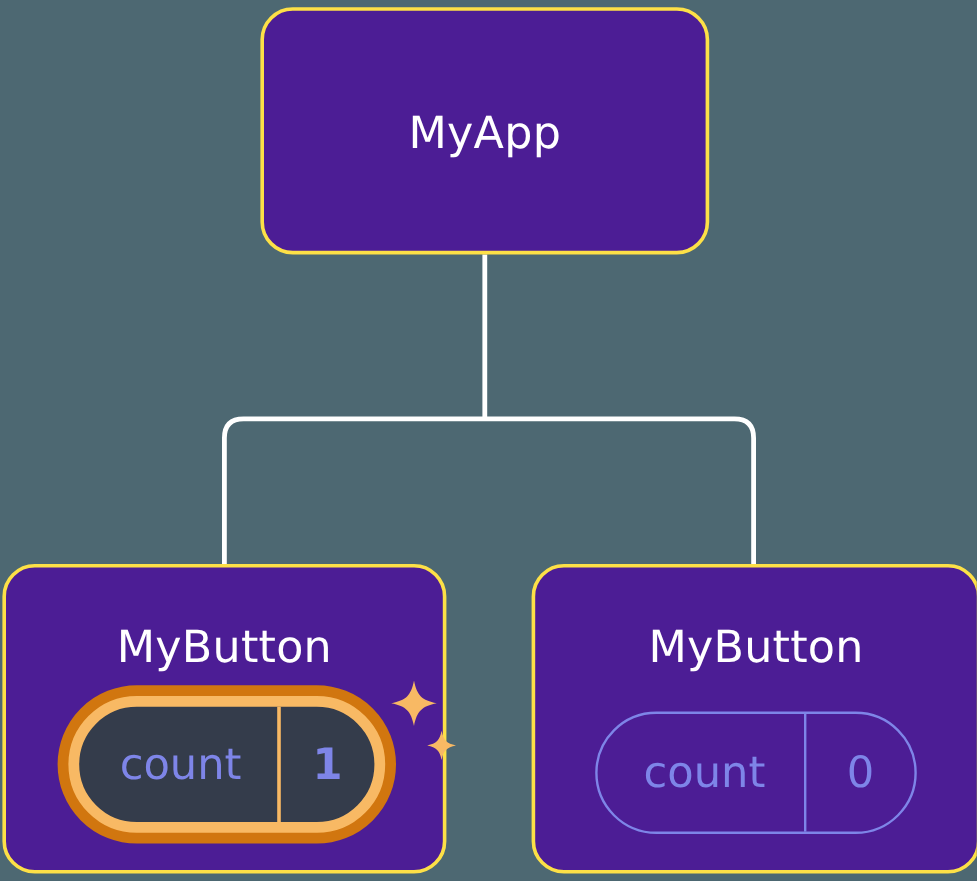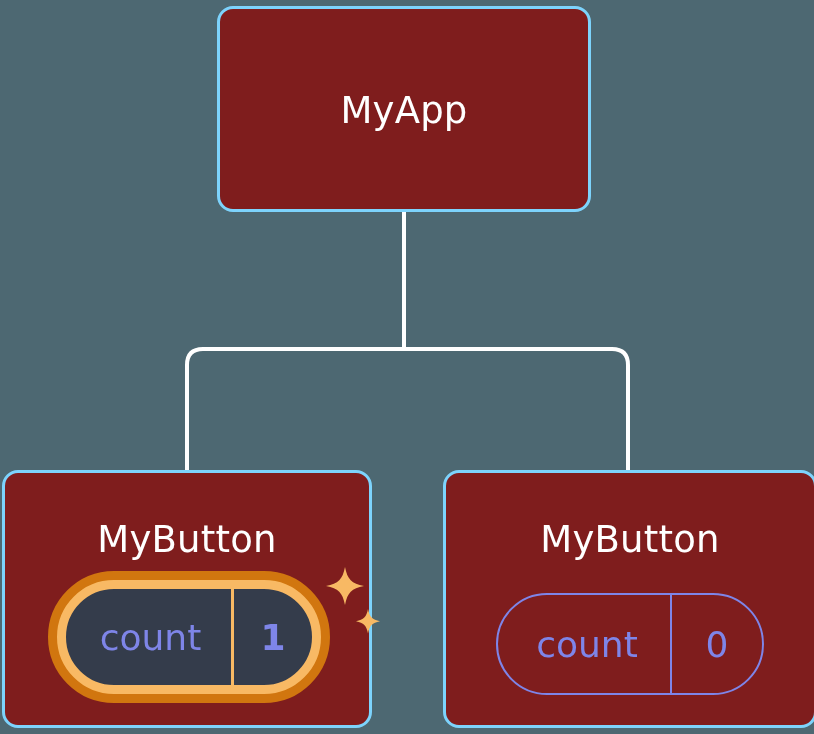--- a/index.html
+++ b/index.html
@@ -24,23 +24,23 @@
     top: 0;
     width: 814px;
     height: 734px;
     pointer-events: none;
   }
 
   
   .node {
     position: absolute;
     box-sizing: border-box;
-    background: #7f1d1d;
-    border: 3px solid #7dd3fc;
-    border-radius: 16px;
+    background: #4c1d95;
+    border: 3px solid #fde047;
+    border-radius: 27px;
   }
   .node-root {
     left: 217px;
     top: 6px;
     width: 374px;
     height: 206px;
   }
   .node-child-left {
     left: 2px;
     top: 470px;

